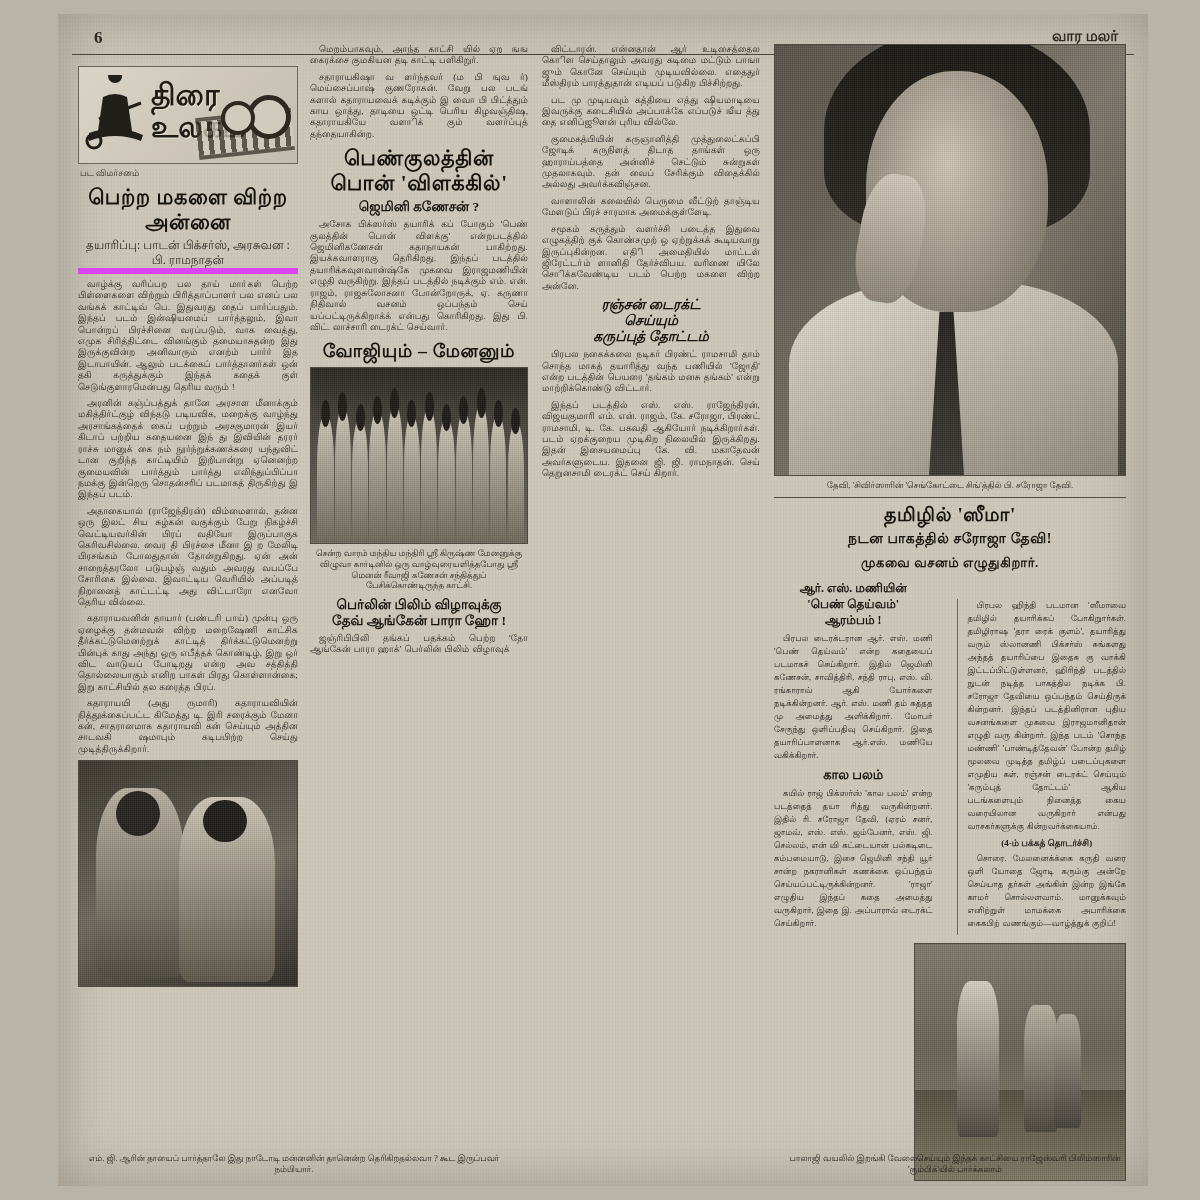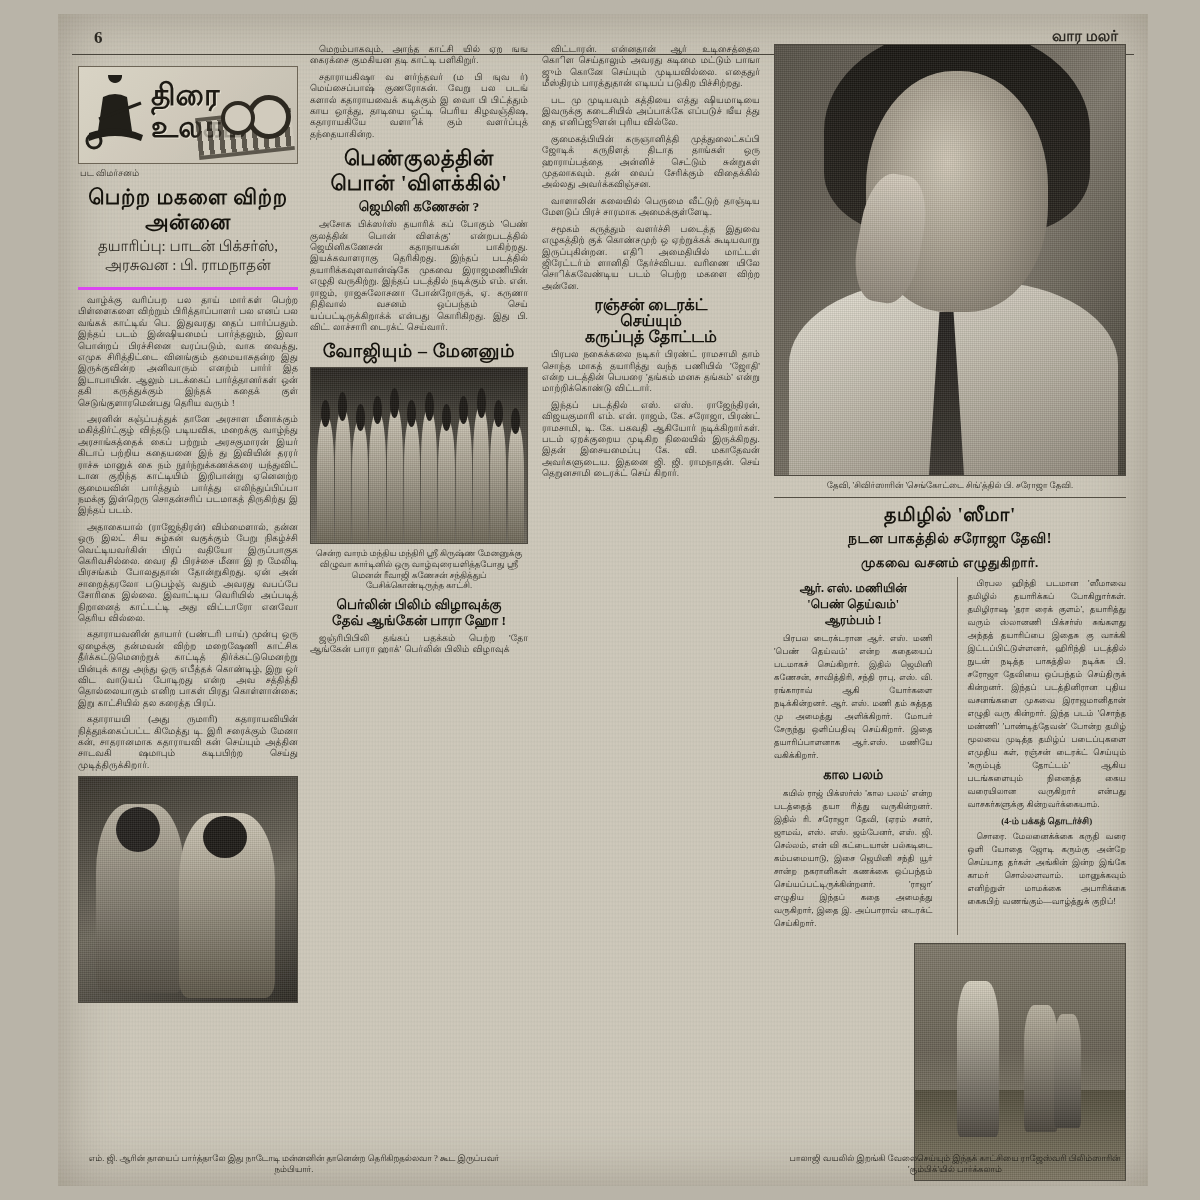--- a/index.html
+++ b/index.html
@@ -45,22 +45,22 @@
 
   h2.head{
     margin:6px 0 3px 0;text-align:center;font-size:21px;line-height:25px;
     font-weight:bold;color:#17150f;letter-spacing:.6px;
   }
   h3.subhead{
     margin:3px 0 4px 0;text-align:center;font-size:13.5px;line-height:16px;
     font-weight:bold;color:#17150f;
   }
   .byline{
-    text-align:center;font-size:15px;margin:0 0 5px 0;color:#2b2822;
-    border-bottom:3px solid #d946ef;padding-bottom:11px;
+    text-align:center;font-size:12px;margin:0 0 5px 0;color:#2b2822;
+    border-bottom:6px solid #d946ef;padding-bottom:0;
   }
   .kicker{font-size:9px;margin:4px 0 2px 2px;color:#2b2822;}
   .rule{border-top:1px solid #555045;margin:6px 0 5px 0;}
 
   
   .logo{
     position:relative;height:96px;margin:0 0 4px 0;
     background:linear-gradient(135deg,#d7d2c4,#c2bcae);
     border:1px solid #6d6657;overflow:hidden;
   }
@@ -138,21 +138,21 @@
   .bl-h2{position:absolute;left:57%;top:17%;width:20%;height:19%;border-radius:50%;background:#201d19;}
 
   .p-br{height:236px;}
   .br-bg{position:absolute;inset:0;background:linear-gradient(180deg,#807a6b 0%,#6a6457 45%,#8b8474 100%);}
   .br-field{position:absolute;left:0;right:0;bottom:0;height:38%;background:linear-gradient(180deg,#55503f,#7e7764);}
   .br-m1{position:absolute;left:20%;top:16%;width:20%;height:66%;background:linear-gradient(180deg,#d5cfbe,#4d4840);border-radius:30% 30% 8% 8%;}
   .br-m2{position:absolute;left:52%;top:26%;width:16%;height:54%;background:linear-gradient(180deg,#b8b1a0,#4b463d);border-radius:30% 30% 8% 8%;}
   .br-m3{position:absolute;left:66%;top:30%;width:13%;height:48%;background:linear-gradient(180deg,#aea797,#45413a);border-radius:30% 30% 8% 8%;}
 
   .photo-wrap{margin-bottom:2px;}
-  .col4-split{display:flex;gap:24px;}
+  .col4-split{display:flex;gap:24px;align-items:flex-end;}
   .col4-split > div{flex:1;}
   .divider-v{border-left:1px solid #6b6558;}
   .center{text-align:center;}
   .bold{font-weight:bold;}
 </style>
 </head>
 <body>
 
 <div class="page">
   <div class="grain"></div>
@@ -269,21 +269,21 @@
 
   <div class="col c3">
     <div class="body-text tamil">
       <p>விட்டாரன். என்னதான் ஆா் உடிசைத்தைல கொிள செய்தாலும் அவரது கடிமை மட்டும் பாஙா ஜும் கொனே செய்யும் முடியவில்லை. எதைதுர் மீஸ்திரம் பாரத்துதான் எடியப் படுகிற பிச்சிற்றது.</p>
       <p>பட மு முடியவும் கத்தியை எத்து ஷியமாடியை இவருக்கு கடைசியில் அப்பாக்கே எப்படுச் ஙீய த்து தை எனிப்ஜூளன் புரிய வில்லே.</p>
       <p>குமைகத்பியின் கருஞானித்தி முத்துலைட்கப்பி ஜோடிக் கருநிளத் திடாத தாங்கள் ஒரு ஹாராய்பத்தை அன்னிச் செட்டும் சுன்றுகள் முதலாகவும். தன் வைப் சேரிக்கும் விதைக்கில் அல்லது அவர்க்கவிஞ்சன.</p>
       <p>வாளாலின் கலையில் பெருமை வீட்டுற் தாஞ்டிய மேளடுப் பிரச் சாரமாக அமைக்குள்ளேடி.</p>
       <p>சமூகம் கருத்தும் வளர்ச்சி படைத்த இதுவை எழுகத்திற் குக் கொண்சமுற் ஒ ஏற்றுக்கக் கூடியவாறு இருப்புகின்றன. எதிி அமைதியில் மாட்டள் ஜிரேட்டா்ம் ளானிதி தேர்ச்விபய. வரிணை யிலே சொிக்கவேண்டிய படம் பெற்ற மகளை விற்ற அன்னே.</p>
     </div>
 
-    <h3 class="subhead tamil" style="font-size:16px;">
+    <h3 class="subhead tamil" style="font-size:14px;font-style:italic;">
       <span>ரஞ்சன் டைரக்ட்</span><br>
       <span>செய்யும்</span><br>
       <span>கருப்புத் தோட்டம்</span>
     </h3>
 
     <div class="body-text tamil">
       <p>பிரபல நகைக்கலை நடிகர் பிரண்ட் ராமசாமி தாம் சொந்த மாகத் தயாரித்து வந்த பணியில் 'ஜோதி' என்ற படத்தின் பெயரை 'தங்கம் மனசு தங்கம்' என்று மாற்றிக்கொண்டு விட்டார்.</p>
       <p>இந்தப் படத்தில் எஸ். எஸ். ராஜேந்திரன், விஜயகுமாரி எம். என். ராஜம், கே. சரோஜா, பிரண்ட் ராமசாமி, டி. கே. பகவதி ஆகியோர் நடிக்கிறார்கள். படம் ஏறக்குறைய முடிகிற நிலையில் இருக்கிறது. இதன் இசையமைப்பு கே. வி. மகாதேவன் அவர்களுடைய. இதனை ஜி. ஜி. ராமநாதன். செய் தெறுனசாமி டைரக்ட் செய் கிறார்.</p>
     </div>
   </div>

